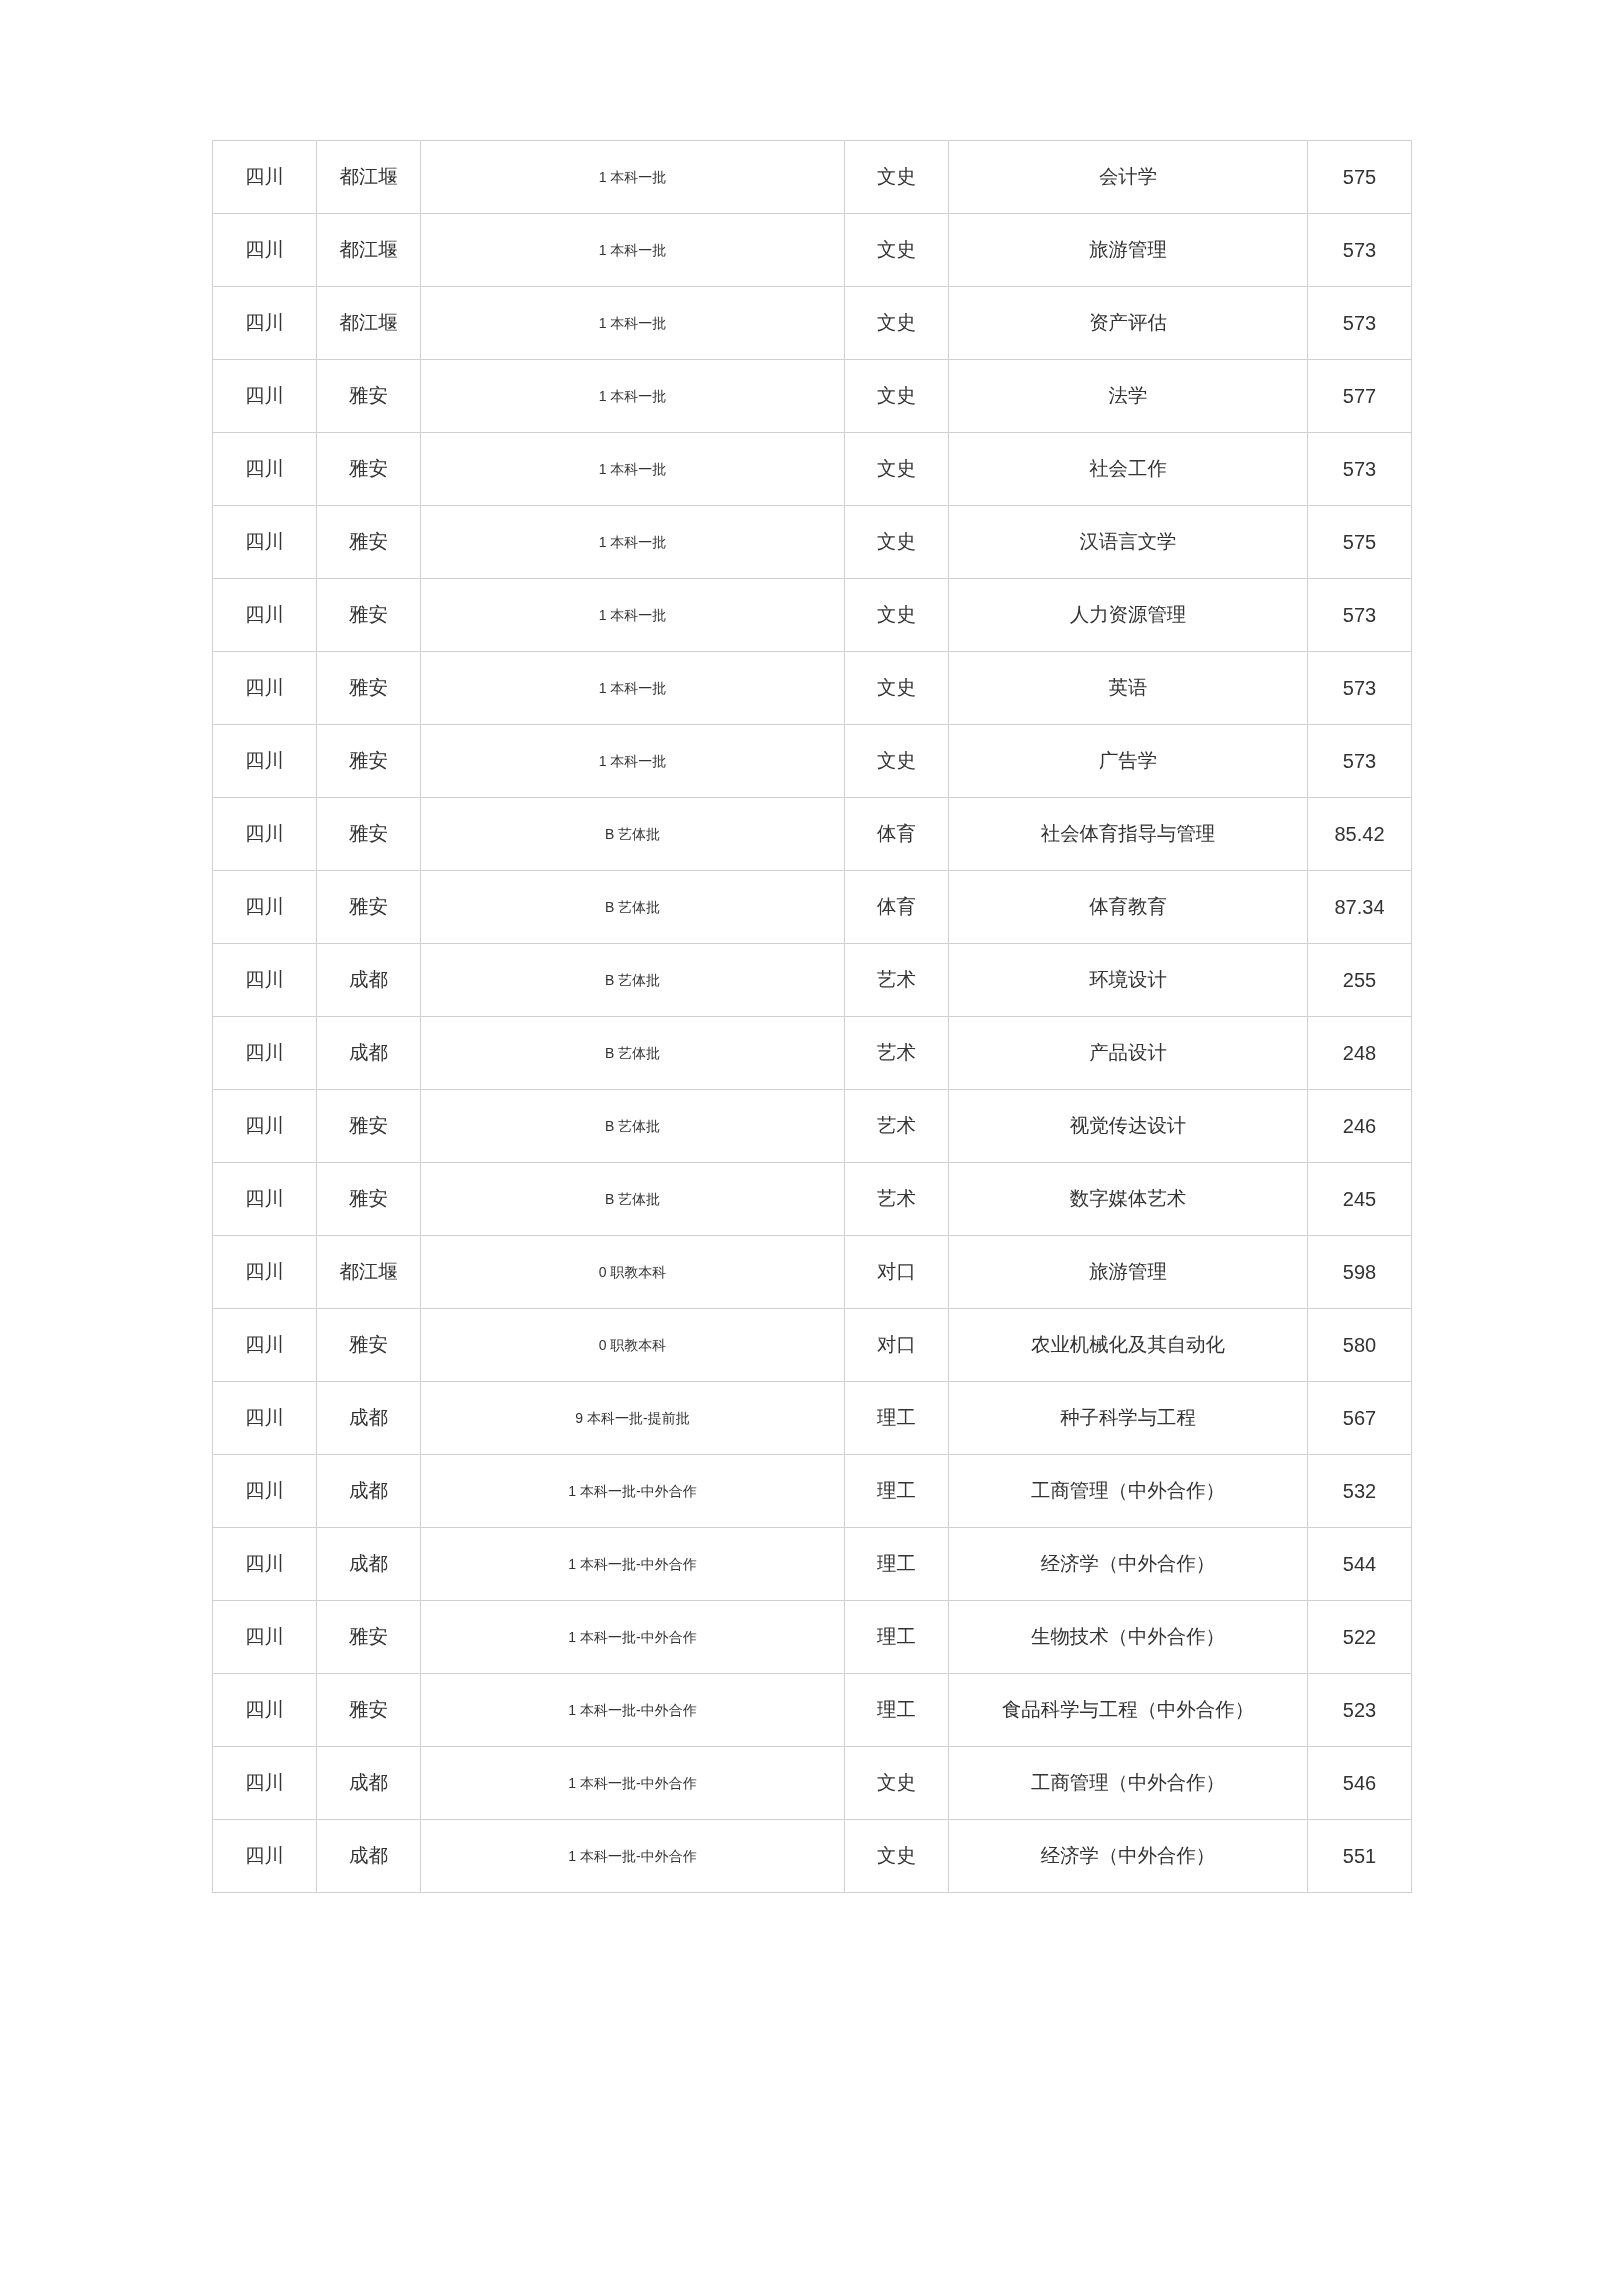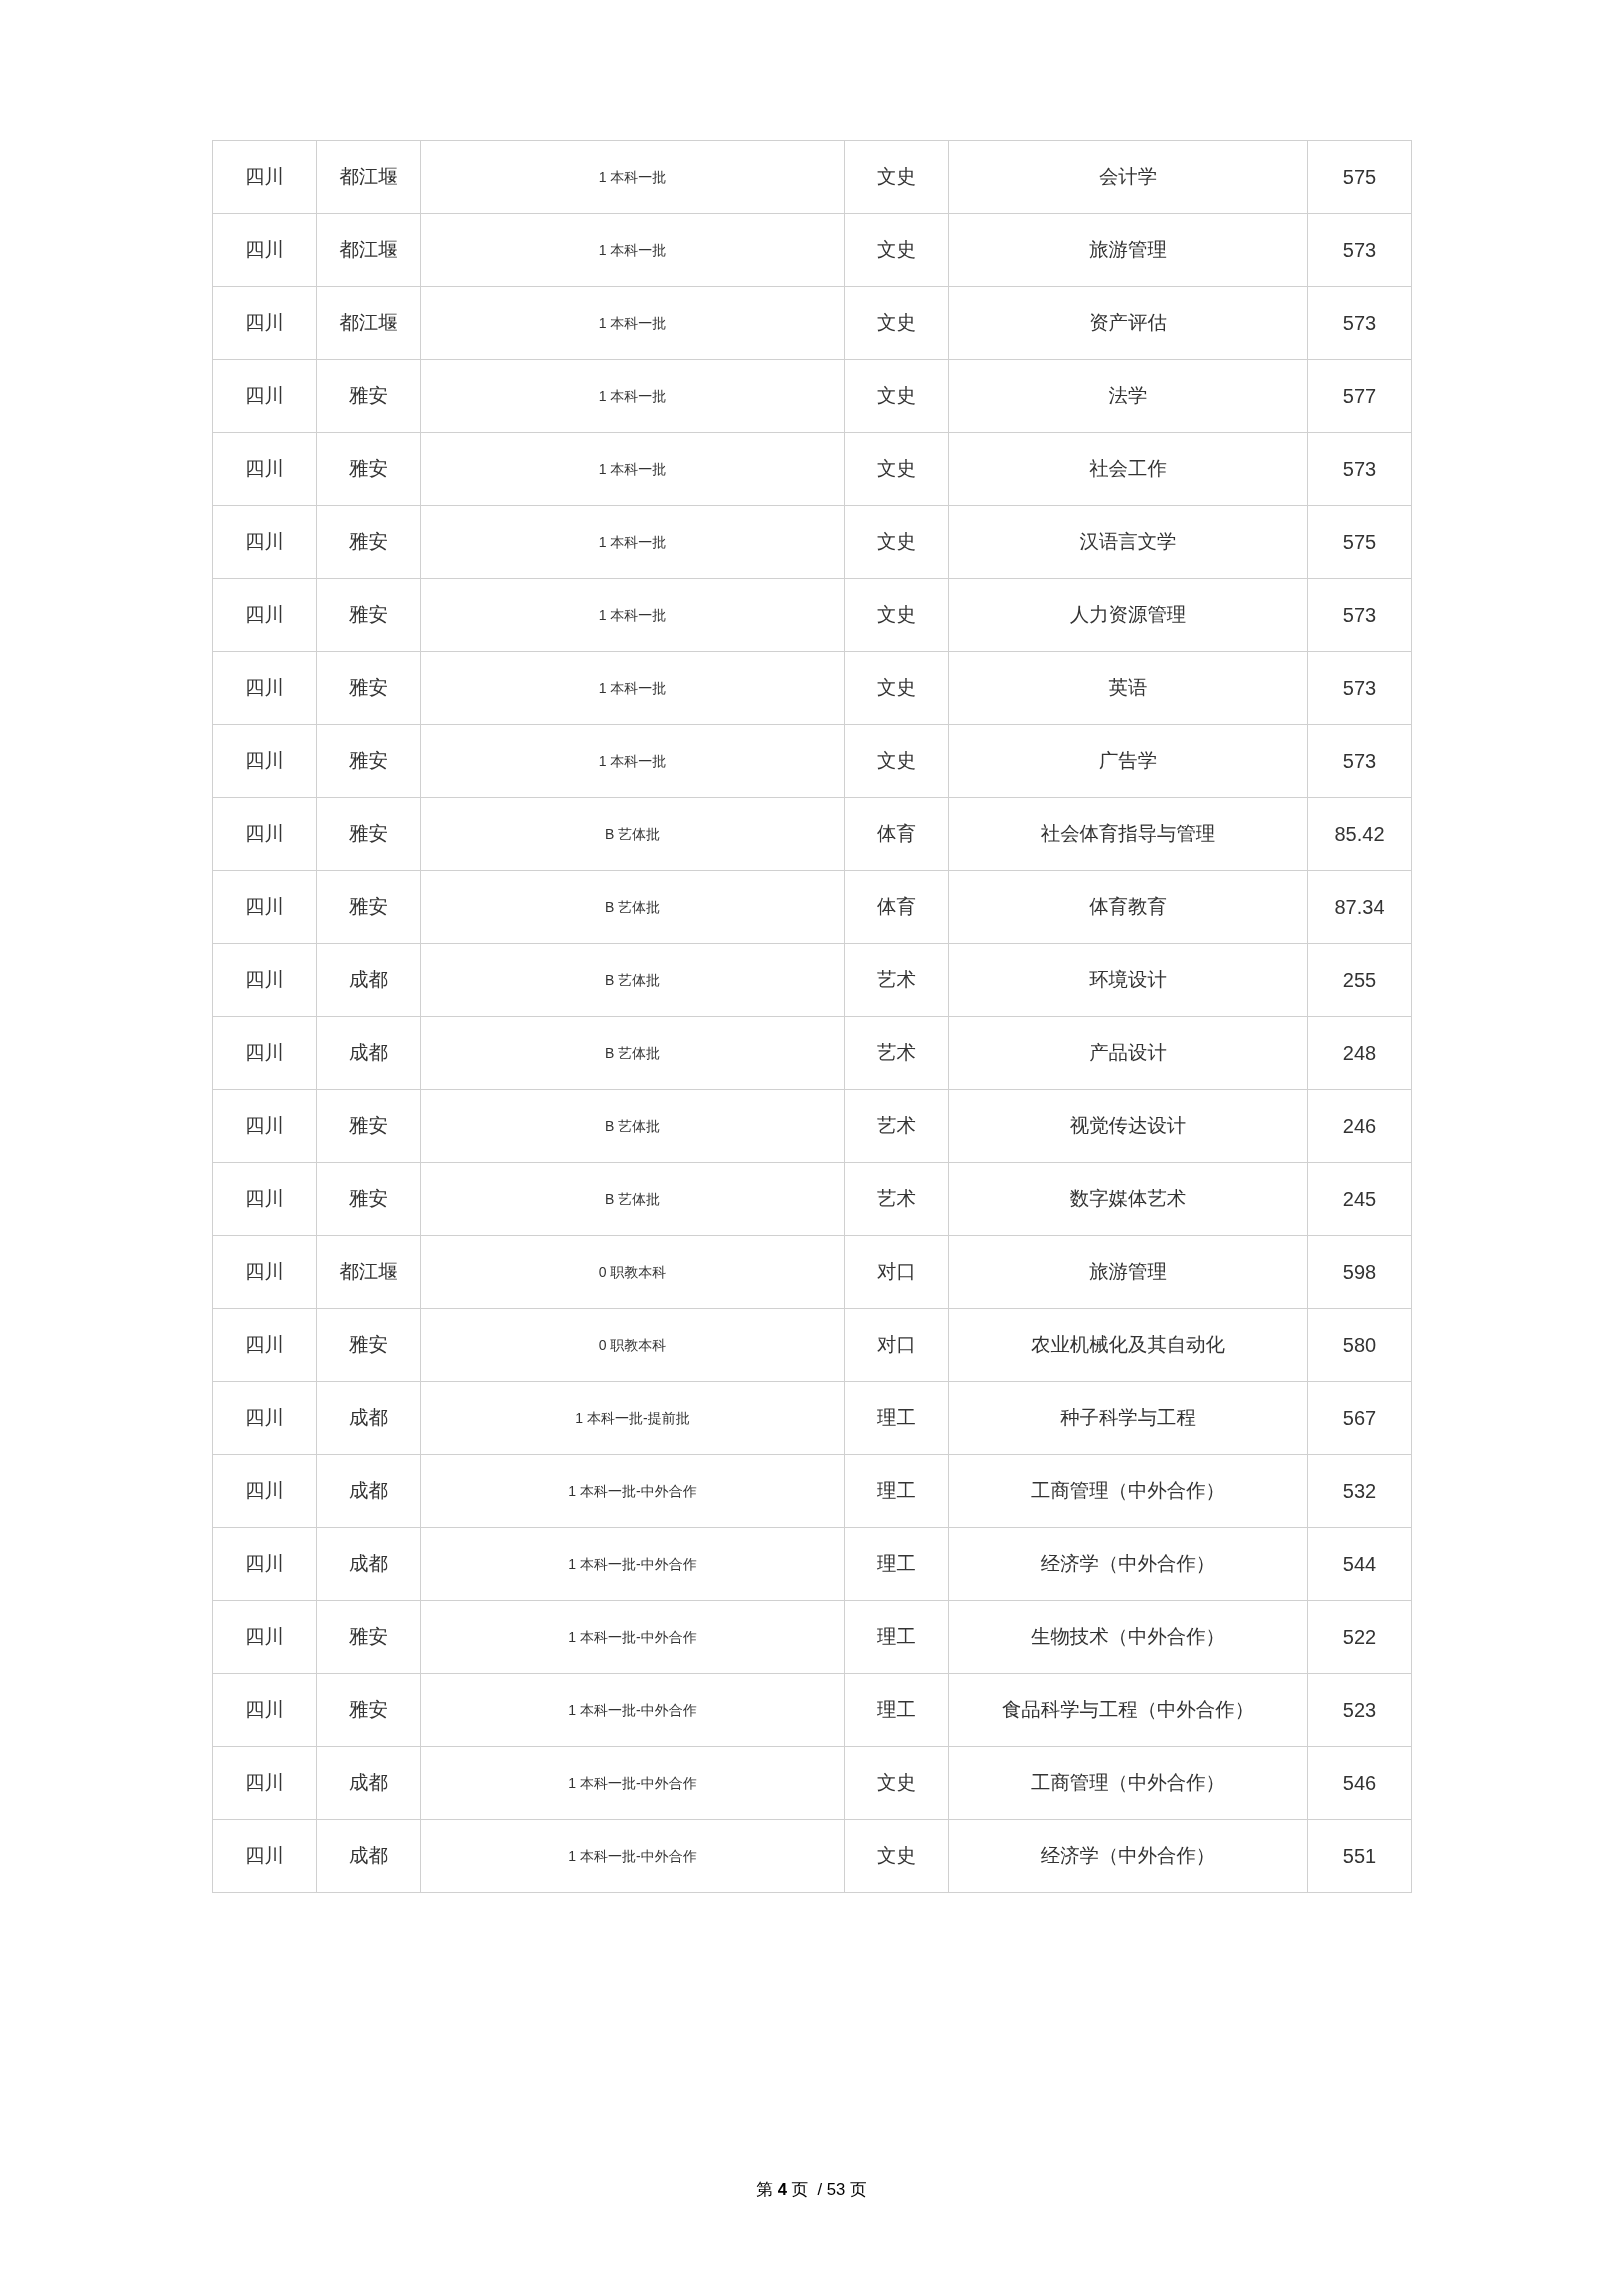--- a/index.html
+++ b/index.html
@@ -209,21 +209,21 @@
           <td>四川</td>
           <td>雅安</td>
           <td class="mixed">0 职教本科</td>
           <td>对口</td>
           <td>农业机械化及其自动化</td>
           <td class="num">580</td>
         </tr>
         <tr>
           <td>四川</td>
           <td>成都</td>
-          <td class="mixed">1 本科一批-提前批</td>
+          <td class="mixed">9 本科一批-提前批</td>
           <td>理工</td>
           <td>种子科学与工程</td>
           <td class="num">567</td>
         </tr>
         <tr>
           <td>四川</td>
           <td>成都</td>
           <td class="mixed">1 本科一批-中外合作</td>
           <td>理工</td>
           <td>工商管理（中外合作）</td>
@@ -265,17 +265,14 @@
           <td>四川</td>
           <td>成都</td>
           <td class="mixed">1 本科一批-中外合作</td>
           <td>文史</td>
           <td>经济学（中外合作）</td>
           <td class="num">551</td>
         </tr>
       </tbody>
   </table>
 
-  <div class="footer">
-    <span>第 </span><span class="bold">4</span><span> 页  / </span><span>53</span><span> 页</span>
-  </div>
 </div>
 
 
 </body></html>

